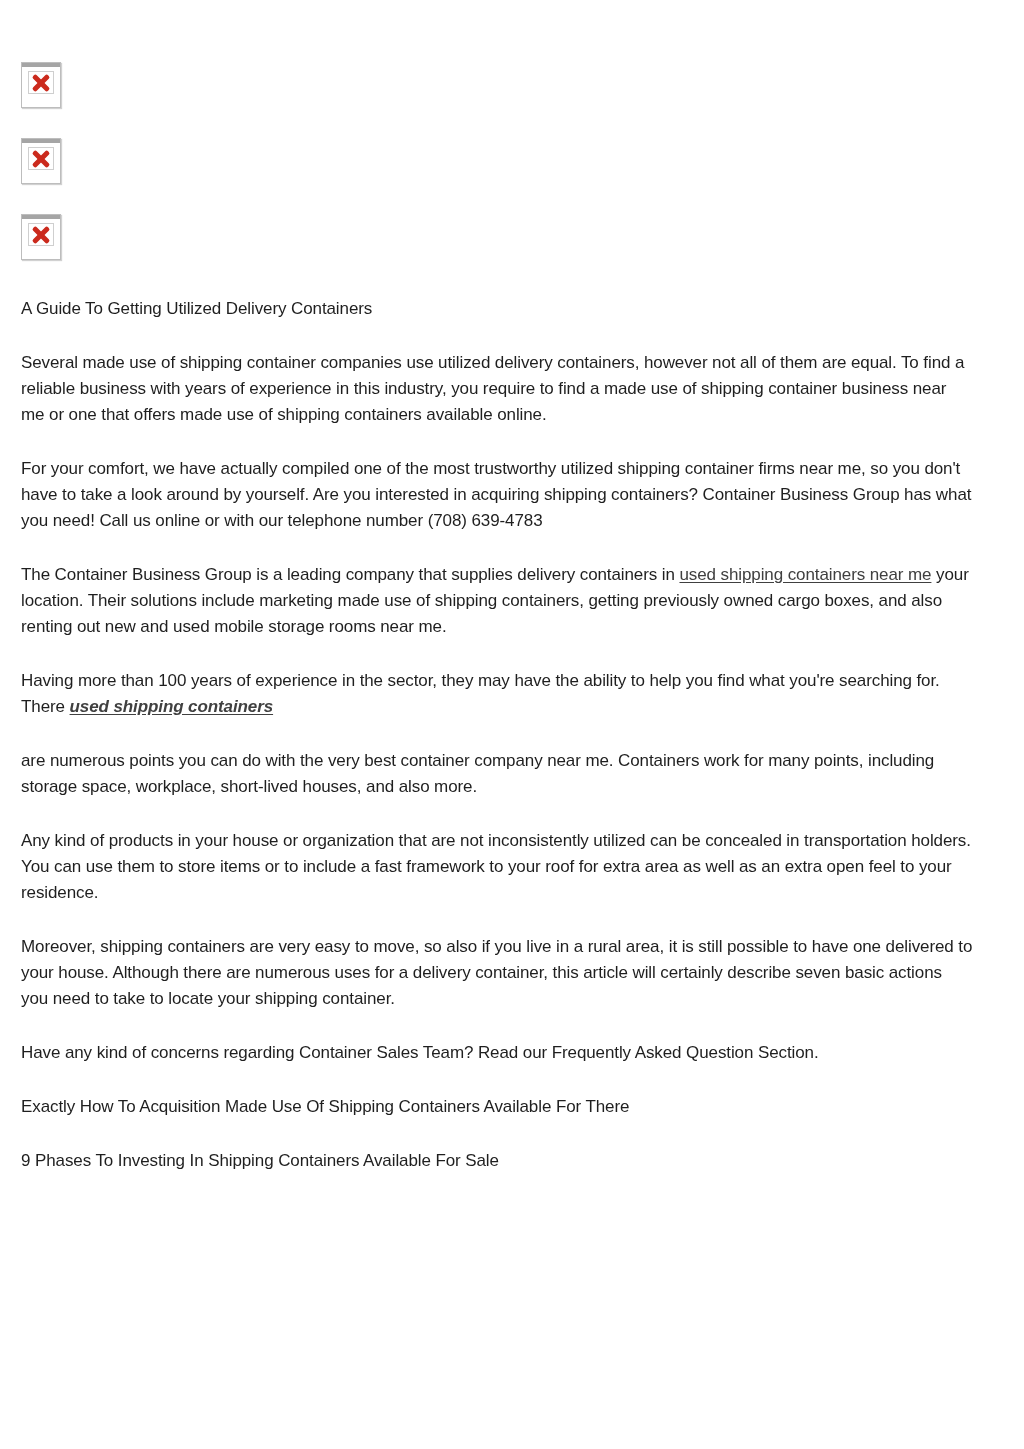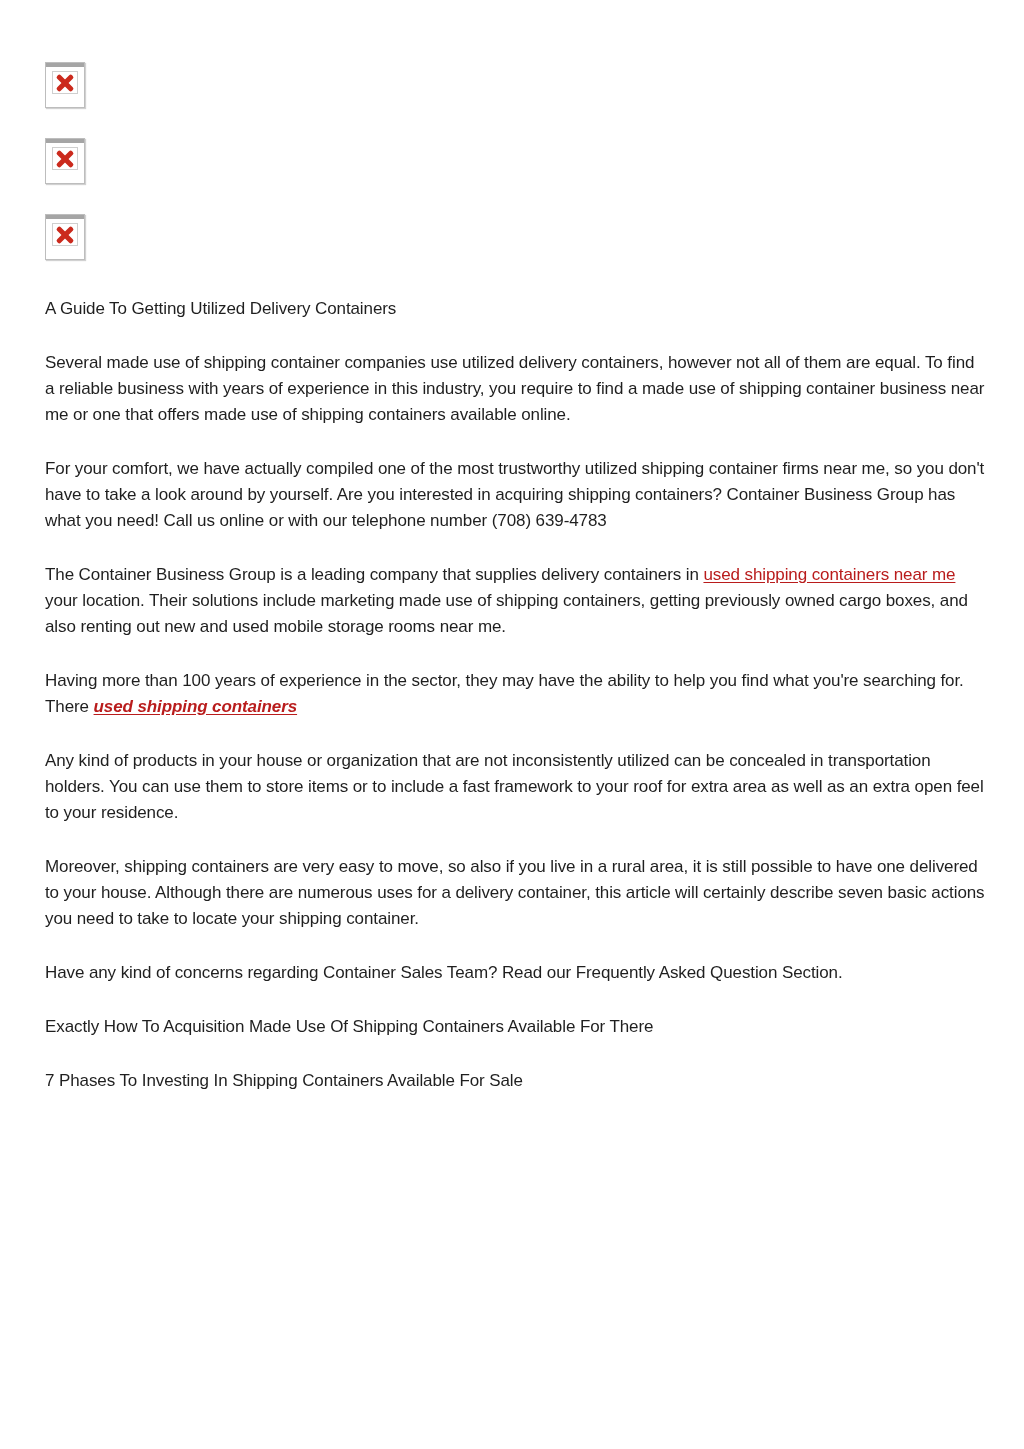--- a/index.html
+++ b/index.html
@@ -2,21 +2,21 @@
 <html><head>
 <meta charset="utf-8">
 <style>
   html,body{margin:0;padding:0;background:#ffffff;}
   body{
     width:1024px;min-height:1449px;
     font-family:"Liberation Sans","DejaVu Sans",sans-serif;
     color:#1f1f1f;
     -webkit-font-smoothing:antialiased;
   }
-  .page{padding:62px 36px 40px 45px;box-sizing:border-box;}
+  .page{padding:62px 36px 40px 21px;box-sizing:border-box;}
 
   
   .icons-wrap{margin-bottom:36px;}
   .broken-img{
     width:40px;height:46px;box-sizing:border-box;
     background:#ffffff;border:1px solid #bdbdbd;
     box-shadow:1px 1px 1px rgba(0,0,0,0.18);
     margin:0 0 30px 0;overflow:hidden;
   }
   .broken-img .bar{height:4px;background:#a5a5a5;}
@@ -33,21 +33,21 @@
   .xbar.b{transform:translate(-50%,-50%) rotate(-45deg);}
 
   
   .block{
     margin:0 0 28px 0;
     font-size:17px;line-height:26px;
     letter-spacing:-0.1px;
     max-width:952px;
   }
   a.link, a.link-bold-italic{
-    color:#b91c1c;text-decoration:underline;text-underline-offset:2px;
+    color:#404040;text-decoration:underline;text-underline-offset:2px;
   }
   a.link-bold-italic{font-weight:bold;font-style:italic;}
 </style>
 </head>
 <body>
 
 <div class="page">
   <div class="icons-wrap" id="icons">
       <div class="broken-img">
         <div class="bar"></div>
@@ -70,19 +70,20 @@
           <span class="xbar b"></span>
         </div>
       </div>
     </div>
   <div id="article">
       <p class="block title"><span>A Guide To Getting Utilized Delivery Containers</span></p>
       <p class="block paragraph"><span>Several made use of shipping container companies use utilized delivery containers, however not all of them are equal. To find a reliable business with years of experience in this industry, you require to find a made use of shipping container business near me or one that offers made use of shipping containers available online.</span></p>
       <p class="block paragraph"><span>For your comfort, we have actually compiled one of the most trustworthy utilized shipping container firms near me, so you don't have to take a look around by yourself. Are you interested in acquiring shipping containers? Container Business Group has what you need! Call us online or with our telephone number (708) 639-4783</span></p>
       <p class="block paragraph"><span>The Container Business Group is a leading company that supplies delivery containers in </span><a href="#" class="link">used shipping containers near me</a><span> your location. Their solutions include marketing made use of shipping containers, getting previously owned cargo boxes, and also renting out new and used mobile storage rooms near me.</span></p>
       <p class="block paragraph"><span>Having more than 100 years of experience in the sector, they may have the ability to help you find what you're searching for. There </span><a href="#" class="link-bold-italic">used shipping containers</a></p>
+      <p class="block paragraph"><span>are numerous points you can do with the very best container company near me. Containers work for many points, including storage space, workplace, short-lived houses, and also more.</span></p>
       <p class="block paragraph"><span>Any kind of products in your house or organization that are not inconsistently utilized can be concealed in transportation holders. You can use them to store items or to include a fast framework to your roof for extra area as well as an extra open feel to your residence.</span></p>
       <p class="block paragraph"><span>Moreover, shipping containers are very easy to move, so also if you live in a rural area, it is still possible to have one delivered to your house. Although there are numerous uses for a delivery container, this article will certainly describe seven basic actions you need to take to locate your shipping container.</span></p>
       <p class="block paragraph"><span>Have any kind of concerns regarding Container Sales Team? Read our Frequently Asked Question Section.</span></p>
       <p class="block heading"><span>Exactly How To Acquisition Made Use Of Shipping Containers Available For There</span></p>
-      <p class="block heading"><span>7 Phases To Investing In Shipping Containers Available For Sale</span></p>
+      <p class="block heading"><span>9 Phases To Investing In Shipping Containers Available For Sale</span></p>
     </div>
 </div>
 
 </body></html>

